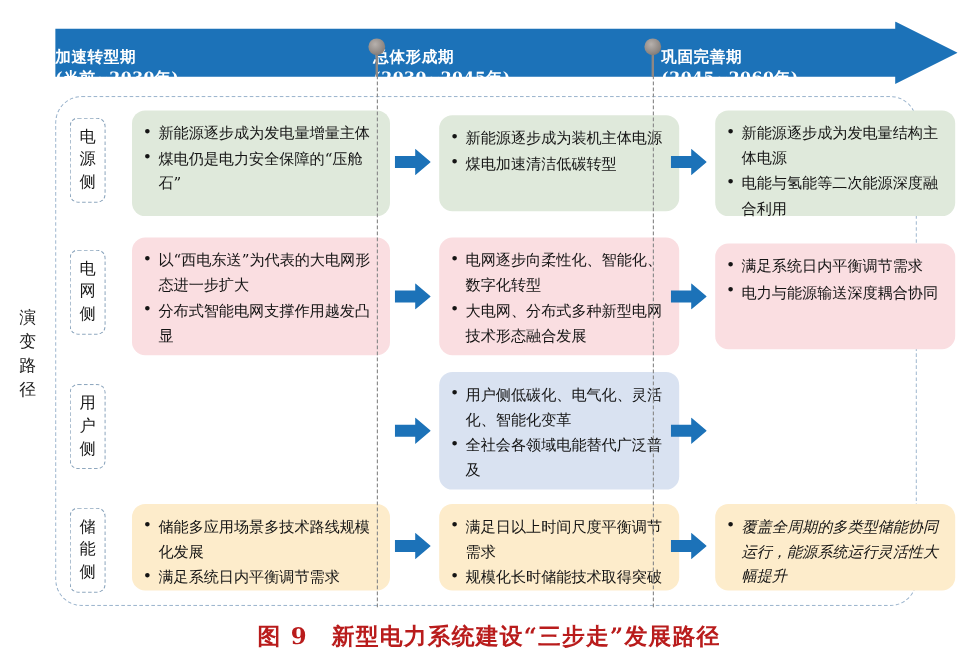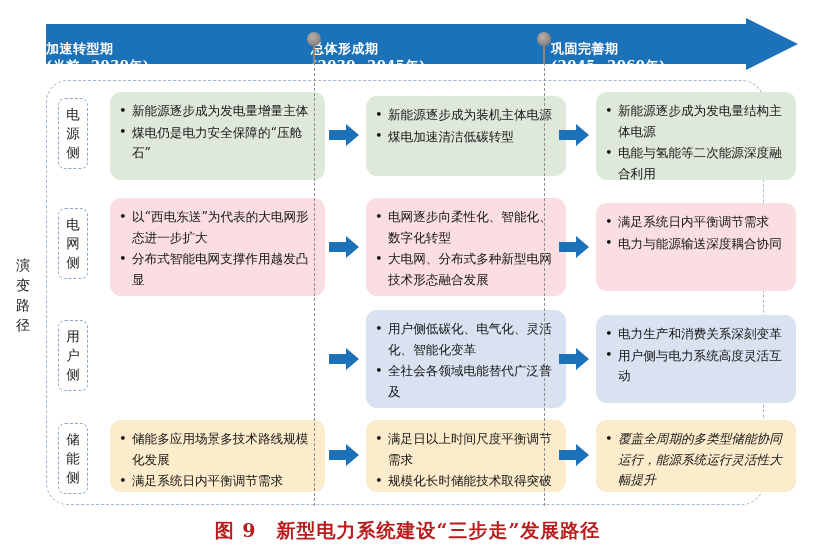--- a/index.html
+++ b/index.html
@@ -291,26 +291,20 @@
     </svg>
     <div class="cell" style="left:320px; width:200px; top:0px; height:98px; background:#d9e2f1;">
       <ul>
         <li>用户侧低碳化、电气化、灵活化、智能化变革</li>
         <li>全社会各领域电能替代广泛普及</li>
       </ul>
     </div>
     <svg class="flow-arrow" style="left:513px; top:38px;" viewBox="0 0 30 22">
       <polygon points="0,6 17,6 17,0 30,11 17,22 17,16 0,16" fill="#1c72b8"></polygon>
     </svg>
-    <div class="cell" style="left:550px; width:200px; top:5px; height:88px; background:#d9e2f1;">
-      <ul>
-        <li>电力生产和消费关系深刻变革</li>
-        <li>用户侧与电力系统高度灵活互动</li>
-      </ul>
-    </div>
   </div>
 
   <div class="row" style="top:420px; height:78px;">
     <div class="row-label" style="top:3px;">
       <span>储</span>
       <span>能</span>
       <span>侧</span>
     </div>
     <div class="cell" style="left:64px; width:215px; top:0px; height:72px; background:#fdeccb;">
       <ul>

